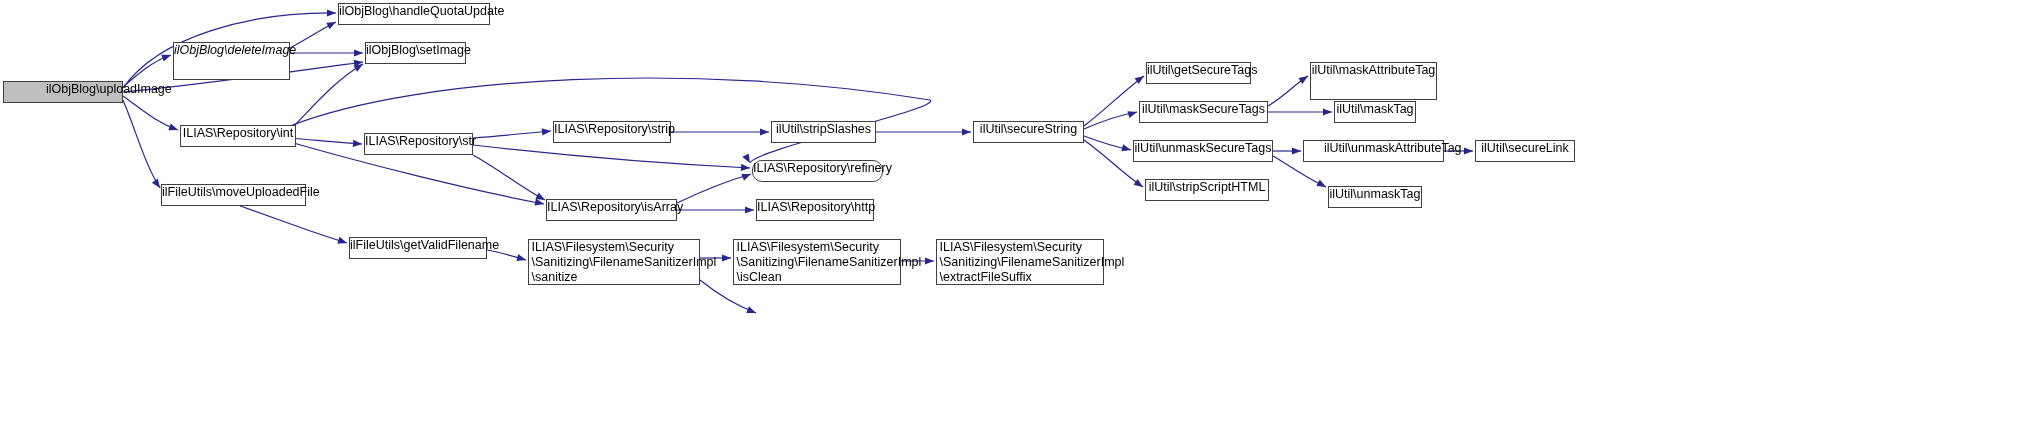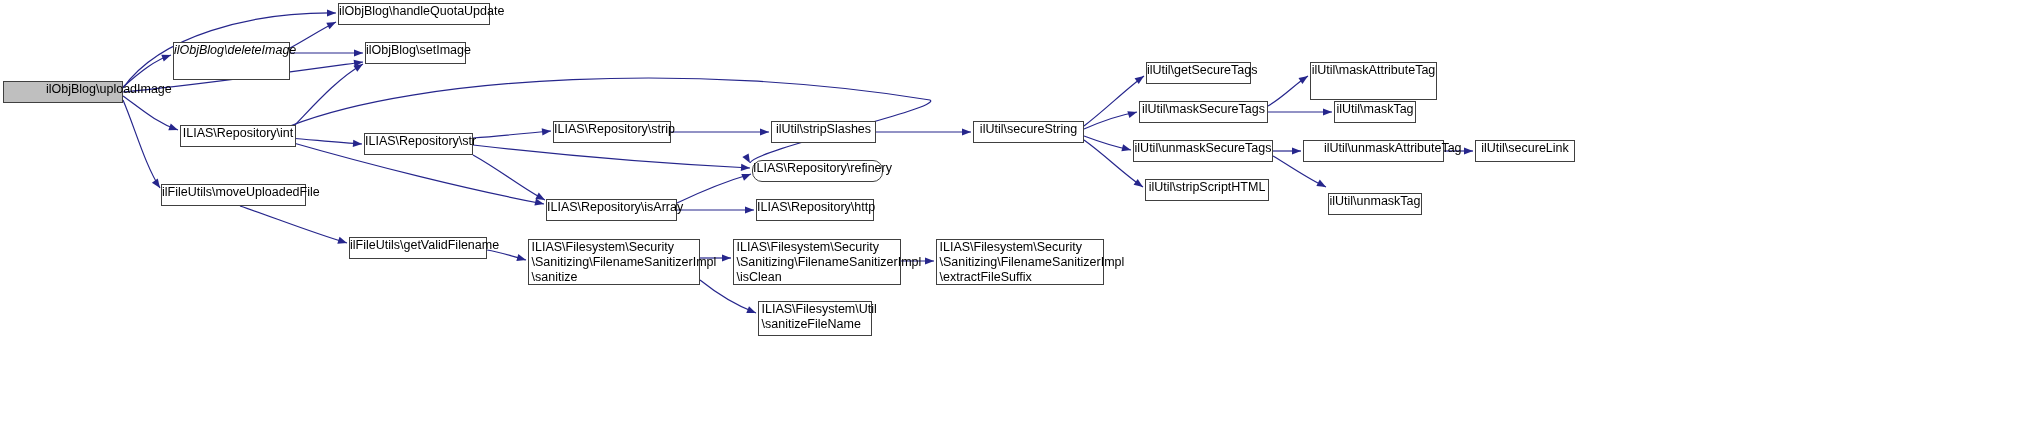--- a/index.html
+++ b/index.html
@@ -134,28 +134,26 @@
     <div class="node" style="left: 546px; top: 199px; width: 131px; height: 22px;"><span class="lbl">ILIAS\Repository\isArray</span></div>
     <div class="node multi" style="left: 528px; top: 239px; width: 172px; height: 46px;"><span class="lbl">ILIAS\Filesystem\Security
 \Sanitizing\FilenameSanitizerImpl
 \sanitize</span></div>
     <div class="node" style="left: 771px; top: 121px; width: 105px; height: 22px;"><span class="lbl">ilUtil\stripSlashes</span></div>
     <div class="node" style="left: 752px; top: 160px; width: 131px; height: 22px; border-radius: 10px;"><span class="lbl">ILIAS\Repository\refinery</span></div>
     <div class="node" style="left: 756px; top: 199px; width: 118px; height: 22px;"><span class="lbl">ILIAS\Repository\http</span></div>
     <div class="node multi" style="left: 733px; top: 239px; width: 168px; height: 46px;"><span class="lbl">ILIAS\Filesystem\Security
 \Sanitizing\FilenameSanitizerImpl
 \isClean</span></div>
-    <div class="node multi" style="left: 758px; top: 301px; width: 114px; height: 35px;"><span class="lbl">ILIAS\Filesystem\Util
-\sanitizeFileName</span></div>
     <div class="node multi" style="left: 936px; top: 239px; width: 168px; height: 46px;"><span class="lbl">ILIAS\Filesystem\Security
 \Sanitizing\FilenameSanitizerImpl
 \extractFileSuffix</span></div>
     <div class="node" style="left: 973px; top: 121px; width: 111px; height: 22px;"><span class="lbl">ilUtil\secureString</span></div>
     <div class="node" style="left: 1146px; top: 62px; width: 105px; height: 22px;"><span class="lbl">ilUtil\getSecureTags</span></div>
     <div class="node" style="left: 1139px; top: 101px; width: 129px; height: 22px;"><span class="lbl">ilUtil\maskSecureTags</span></div>
     <div class="node" style="left: 1133px; top: 140px; width: 140px; height: 22px;"><span class="lbl">ilUtil\unmaskSecureTags</span></div>
     <div class="node" style="left: 1145px; top: 179px; width: 124px; height: 22px;"><span class="lbl">ilUtil\stripScriptHTML</span></div>
     <div class="node" style="left: 1310px; top: 62px; width: 127px; height: 38px;"><span class="lbl">ilUtil\maskAttributeTag</span></div>
     <div class="node" style="left: 1334px; top: 101px; width: 82px; height: 22px;"><span class="lbl">ilUtil\maskTag</span></div>
     <div class="node" style="left: 1303px; top: 140px; width: 141px; height: 22px; padding-left: 20px;"><span class="lbl">ilUtil\unmaskAttributeTag</span></div>
-    <div class="node" style="left: 1328px; top: 193px; width: 94px; height: 22px;"><span class="lbl">ilUtil\unmaskTag</span></div>
+    <div class="node" style="left: 1328px; top: 186px; width: 94px; height: 22px;"><span class="lbl">ilUtil\unmaskTag</span></div>
     <div class="node" style="left: 1475px; top: 140px; width: 100px; height: 22px;"><span class="lbl">ilUtil\secureLink</span></div>
   </div>
 
 </body></html>

